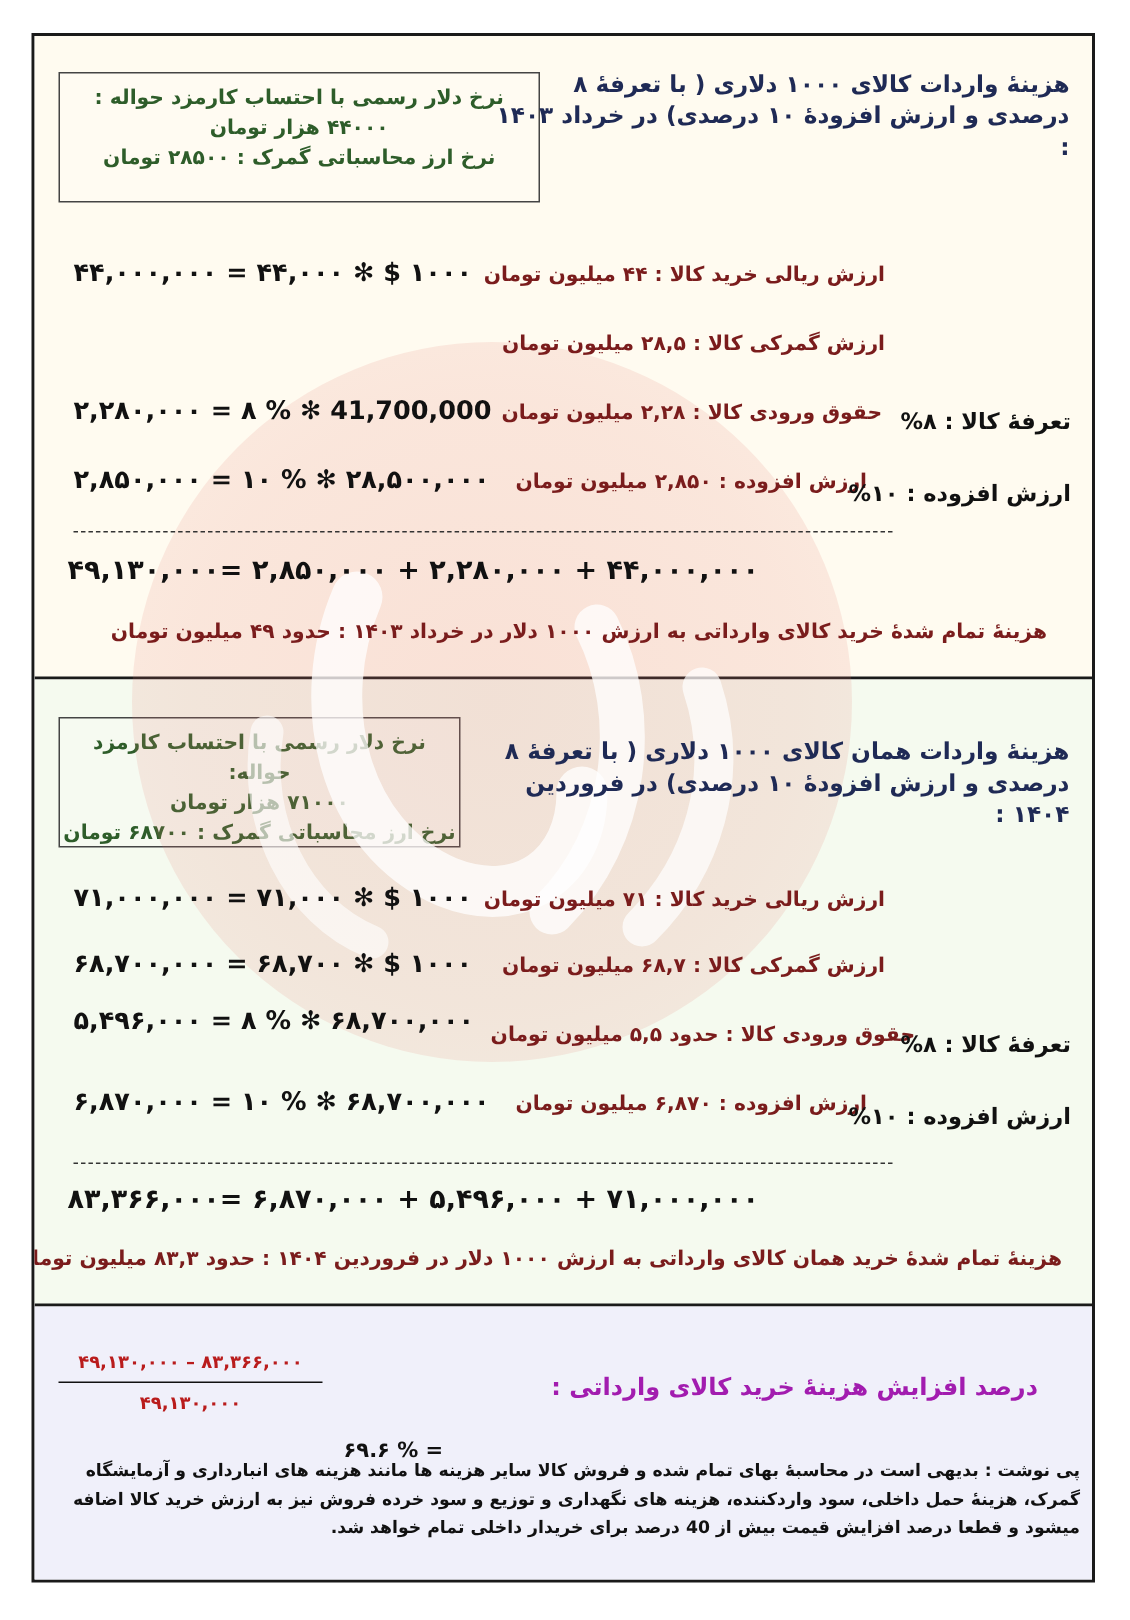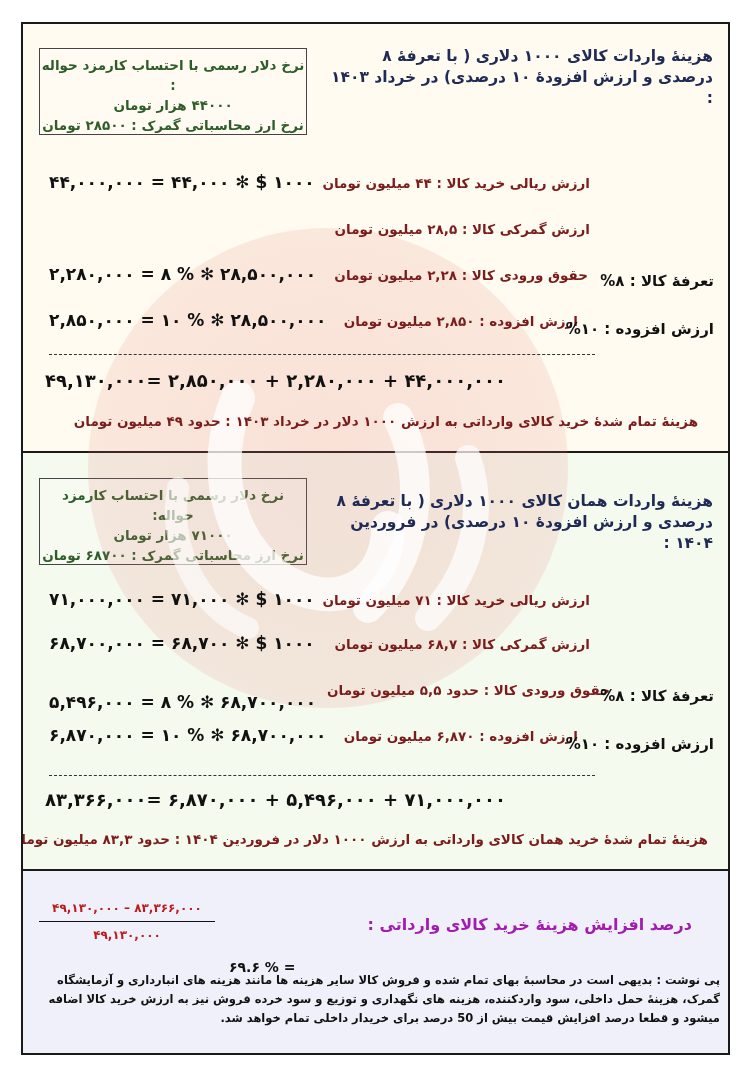--- a/index.html
+++ b/index.html
@@ -66,32 +66,32 @@
     <path d="M310 190 C340 250,330 330,280 380" stroke="rgba(255,255,255,0.75)" stroke-width="30" fill="none" stroke-linecap="round"></path>
     <path d="M380 230 C400 290,380 350,340 390" stroke="rgba(255,255,255,0.7)" stroke-width="26" fill="none" stroke-linecap="round"></path>
     <path d="M90 260 C80 320,110 380,160 400" stroke="rgba(255,255,255,0.6)" stroke-width="22" fill="none" stroke-linecap="round"></path>
   </svg>
 </div>
 
 <div class="frame">
 
   <div class="section s1">
     <div class="content title rtl" style="left:300px; top:22px; width:390px;">هزینهٔ واردات کالای ۱۰۰۰ دلاری ( با تعرفهٔ ۸ درصدی و ارزش افزودهٔ ۱۰ درصدی) در خرداد ۱۴۰۳ :</div>
-    <div class="ratebox rtl" style="left:16px; top:24px; width:268px; height:87px;">
+    <div class="ratebox rtl" style="left:16px; top:24px; width:321px; height:87px;">
       <div>نرخ دلار رسمی با احتساب کارمزد حواله :</div>
       <div>۴۴۰۰۰ هزار تومان</div>
       <div>نرخ ارز محاسباتی گمرک : ۲۸۵۰۰ تومان</div>
     </div>
 
     <div class="calc rtl content" style="left:26px; top:148px;">۱۰۰۰ $ ✻ ۴۴,۰۰۰ = ۴۴,۰۰۰,۰۰۰</div>
     <div class="label rtl content" style="right:138px; top:151px;">ارزش ریالی خرید کالا : ۴۴ میلیون تومان</div>
 
     <div class="label rtl content" style="right:138px; top:197px;">ارزش گمرکی کالا : ۲۸,۵ میلیون تومان</div>
 
-    <div class="calc rtl content" style="left:26px; top:240px;">۲۸,۵۰۰,۰۰۰ ✻ % ۸ = ۲,۲۸۰,۰۰۰</div>
+    <div class="calc rtl content" style="left:26px; top:240px;">41,700,000 ✻ % ۸ = ۲,۲۸۰,۰۰۰</div>
     <div class="label rtl content" style="right:140px; top:243px;">حقوق ورودی کالا : ۲,۲۸ میلیون تومان</div>
     <div class="sidelabel rtl content" style="right:14px; top:248px;">تعرفهٔ کالا : ۸%</div>
 
     <div class="calc rtl content" style="left:26px; top:286px;">۲۸,۵۰۰,۰۰۰ ✻ % ۱۰ = ۲,۸۵۰,۰۰۰</div>
     <div class="label rtl content" style="right:150px; top:289px;">ارزش افزوده : ۲,۸۵۰ میلیون تومان</div>
     <div class="sidelabel rtl content" style="right:14px; top:296px;">ارزش افزوده : ۱۰%</div>
 
     <div class="dash content" style="left:26px; width:546px; top:330px;"></div>
     <div class="total rtl content" style="left:22px; top:346px;">۴۴,۰۰۰,۰۰۰ + ۲,۲۸۰,۰۰۰ + ۲,۸۵۰,۰۰۰ =۴۹,۱۳۰,۰۰۰</div>
     <div class="summary rtl content" style="right:30px; top:389px;">هزینهٔ تمام شدهٔ خرید کالای وارداتی به ارزش ۱۰۰۰ دلار در خرداد ۱۴۰۳ : حدود ۴۹ میلیون تومان</div>
@@ -104,36 +104,36 @@
       <div>۷۱۰۰۰ هزار تومان</div>
       <div>نرخ ارز محاسباتی گمرک : ۶۸۷۰۰ تومان</div>
     </div>
 
     <div class="calc rtl content" style="left:26px; top:136px;">۱۰۰۰ $ ✻ ۷۱,۰۰۰ = ۷۱,۰۰۰,۰۰۰</div>
     <div class="label rtl content" style="right:138px; top:139px;">ارزش ریالی خرید کالا : ۷۱ میلیون تومان</div>
 
     <div class="calc rtl content" style="left:26px; top:180px;">۱۰۰۰ $ ✻ ۶۸,۷۰۰ = ۶۸,۷۰۰,۰۰۰</div>
     <div class="label rtl content" style="right:138px; top:183px;">ارزش گمرکی کالا : ۶۸,۷ میلیون تومان</div>
 
-    <div class="calc rtl content" style="left:26px; top:239px;">۶۸,۷۰۰,۰۰۰ ✻ % ۸ = ۵,۴۹۶,۰۰۰</div>
+    <div class="calc rtl content" style="left:26px; top:218px;">۶۸,۷۰۰,۰۰۰ ✻ % ۸ = ۵,۴۹۶,۰۰۰</div>
     <div class="label rtl content" style="right:118px; top:229px;">حقوق ورودی کالا : حدود ۵,۵ میلیون تومان</div>
     <div class="sidelabel rtl content" style="right:14px; top:234px;">تعرفهٔ کالا : ۸%</div>
 
     <div class="calc rtl content" style="left:26px; top:272px;">۶۸,۷۰۰,۰۰۰ ✻ % ۱۰ = ۶,۸۷۰,۰۰۰</div>
     <div class="label rtl content" style="right:150px; top:275px;">ارزش افزوده : ۶,۸۷۰ میلیون تومان</div>
     <div class="sidelabel rtl content" style="right:14px; top:282px;">ارزش افزوده : ۱۰%</div>
 
     <div class="dash content" style="left:26px; width:546px; top:322px;"></div>
     <div class="total rtl content" style="left:22px; top:336px;">۷۱,۰۰۰,۰۰۰ + ۵,۴۹۶,۰۰۰ + ۶,۸۷۰,۰۰۰ =۸۳,۳۶۶,۰۰۰</div>
     <div class="summary rtl content" style="right:20px; top:378px;">هزینهٔ تمام شدهٔ خرید همان کالای وارداتی به ارزش ۱۰۰۰ دلار در فروردین ۱۴۰۴ : حدود ۸۳,۳ میلیون تومان</div>
   </div>
 
   <div class="section s3">
     <div class="pct-title rtl" style="right:36px; top:44px;">درصد افزایش هزینهٔ خرید کالای وارداتی :</div>
     <div class="fraction" style="left:16px; top:30px; width:176px;">
       <div class="rtl">۸۳,۳۶۶,۰۰۰ – ۴۹,۱۳۰,۰۰۰</div>
       <div class="bar"></div>
       <div class="rtl">۴۹,۱۳۰,۰۰۰</div>
     </div>
     <div class="pct-result rtl" style="left:206px; top:44px;margin-top:44px;">= % ۶۹.۶</div>
-    <div class="note rtl" style="left:8px; right:8px; top:100px;">پی نوشت : بدیهی است در محاسبهٔ بهای تمام شده و فروش کالا سایر هزینه ها مانند هزینه های انبارداری و آزمایشگاه گمرک، هزینهٔ حمل داخلی، سود واردکننده، هزینه های نگهداری و توزیع و سود خرده فروش نیز به ارزش خرید کالا اضافه میشود و قطعا درصد افزایش قیمت بیش از 50 درصد برای خریدار داخلی تمام خواهد شد.</div>
+    <div class="note rtl" style="left:8px; right:8px; top:100px;">پی نوشت : بدیهی است در محاسبهٔ بهای تمام شده و فروش کالا سایر هزینه ها مانند هزینه های انبارداری و آزمایشگاه گمرک، هزینهٔ حمل داخلی، سود واردکننده، هزینه های نگهداری و توزیع و سود خرده فروش نیز به ارزش خرید کالا اضافه میشود و قطعا درصد افزایش قیمت بیش از 40 درصد برای خریدار داخلی تمام خواهد شد.</div>
   </div>
 </div>
 
 </body></html>

